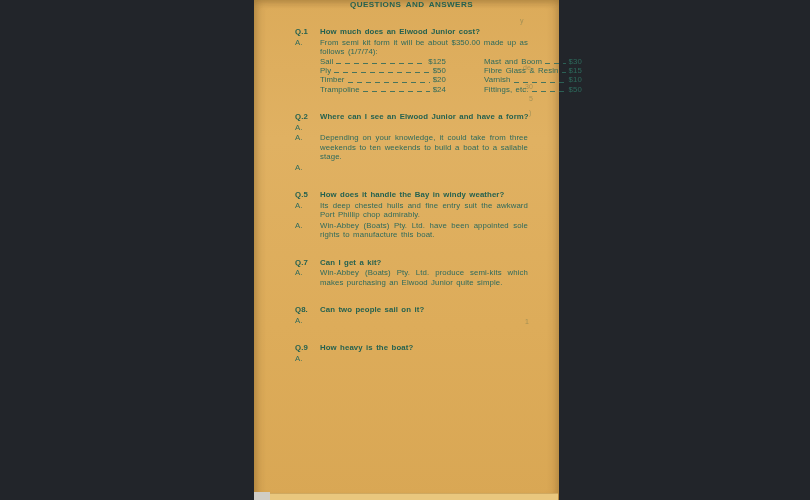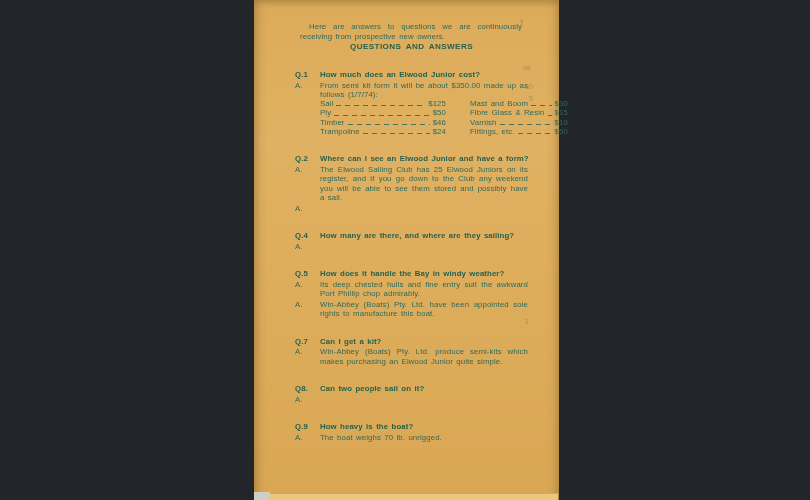--- a/index.html
+++ b/index.html
@@ -28,23 +28,23 @@
   .heading {
     text-align:center; font-weight:bold;
     font-size:8.1px; letter-spacing:.4px; word-spacing:2px; color:#24614f;
   }
   .qrow { display:flex; margin-top:18px; font-weight:bold; color:#24614f; }
   .qrow .txt { white-space:nowrap; }
   .arow { display:flex; margin-top:1.5px; }
   .lbl { width:25px; flex-shrink:0; }
   .txt { flex:1; }
   .just { text-align:justify; }
-  .ptable { display:flex; margin-left:25px; }
+  .ptable { display:flex; margin-left:25px;gap:24px; }
   .pcol1 { width:126px; flex-shrink:0; }
-  .pcol2 { flex:1; margin-left:24px;text-align:center; }
+  .pcol2 { flex:1; margin-left:14px;text-align:center; }
   .prow { display:flex; align-items:baseline; white-space:nowrap; line-height:9.3px; }
   .leader {
     flex:1; min-width:4px; height:1px; align-self:flex-end;
     margin:0 3px 2px 3px;
     background:repeating-linear-gradient(90deg, rgba(45,106,92,.85) 0 5px, transparent 5px 9px);
   }
   .bottom-strip {
     position:absolute; left:15px; right:1px; bottom:0; height:6px;
     background:#e9c77e; border-top:1px solid rgba(176,134,62,.45);
   }
@@ -63,21 +63,20 @@
 
   <div class="ghost" style="left:266px; top:17px;">y</div>
   <div class="ghost" style="left:269px; top:64px;">de</div>
   <div class="ghost" style="left:271px; top:83px;">30</div>
   <div class="ghost" style="left:275px; top:95px;">5</div>
   <div class="ghost" style="left:275px; top:109px;">)</div>
   <div class="ghost" style="left:271px; top:318px;">1</div>
 
   <div class="content">
 
-    <p class="intro">Here are answers to questions we are continuously receiving from prospective new owners.</p>
 
     <div class="heading">QUESTIONS AND ANSWERS</div>
 
     <div class="qrow">
       <span class="lbl">Q.1</span>
       <span class="txt">How much does an Elwood Junior cost?</span>
     </div>
     <div class="arow">
       <span class="lbl">A.</span>
       <span class="txt just">From semi kit form it will be about $350.00 made up as follows (1/7/74):</span>
@@ -91,21 +90,21 @@
           <span>$125</span>
         </div>
         <div class="prow">
           <span>Ply</span>
           <span class="leader"></span>
           <span>$50</span>
         </div>
         <div class="prow">
           <span>Timber</span>
           <span class="leader"></span>
-          <span>$46</span>
+          <span>$20</span>
         </div>
         <div class="prow">
           <span>Trampoline</span>
           <span class="leader"></span>
           <span>$24</span>
         </div>
       </div>
       <div class="pcol2">
         <div class="prow">
           <span>Mast and Boom</span>
@@ -129,31 +128,27 @@
         </div>
       </div>
     </div>
 
     <div class="qrow">
       <span class="lbl">Q.2</span>
       <span class="txt">Where can I see an Elwood Junior and have a form?</span>
     </div>
     <div class="arow">
       <span class="lbl">A.</span>
-      <span class="txt just">The Elwood Sailing Club has 25 Elwood Juniors on its register, and if you go down to the Club any weekend you will be able to see them stored and possibly have a sail.</span>
     </div>
 
     <div class="arow">
       <span class="lbl">A.</span>
+      <span class="txt just">Depending on your knowledge, it could take from three weekends to ten weekends to build a boat to a sailable stage.</span>
     </div>
 
-    <div class="qrow">
-      <span class="lbl">Q.4</span>
-      <span class="txt">How many are there, and where are they sailing?</span>
-    </div>
     <div class="arow">
       <span class="lbl">A.</span>
     </div>
 
     <div class="qrow">
       <span class="lbl">Q.5</span>
       <span class="txt">How does it handle the Bay in windy weather?</span>
     </div>
     <div class="arow">
       <span class="lbl">A.</span>
@@ -181,20 +176,19 @@
     <div class="arow">
       <span class="lbl">A.</span>
     </div>
 
     <div class="qrow">
       <span class="lbl">Q.9</span>
       <span class="txt">How heavy is the boat?</span>
     </div>
     <div class="arow">
       <span class="lbl">A.</span>
-      <span class="txt just">The boat weighs 70 lb. unrigged.</span>
     </div>
 
   </div>
 
   <div class="bottom-strip"></div>
   <div class="corner-patch"></div>
 </div>
 
 </body></html>

